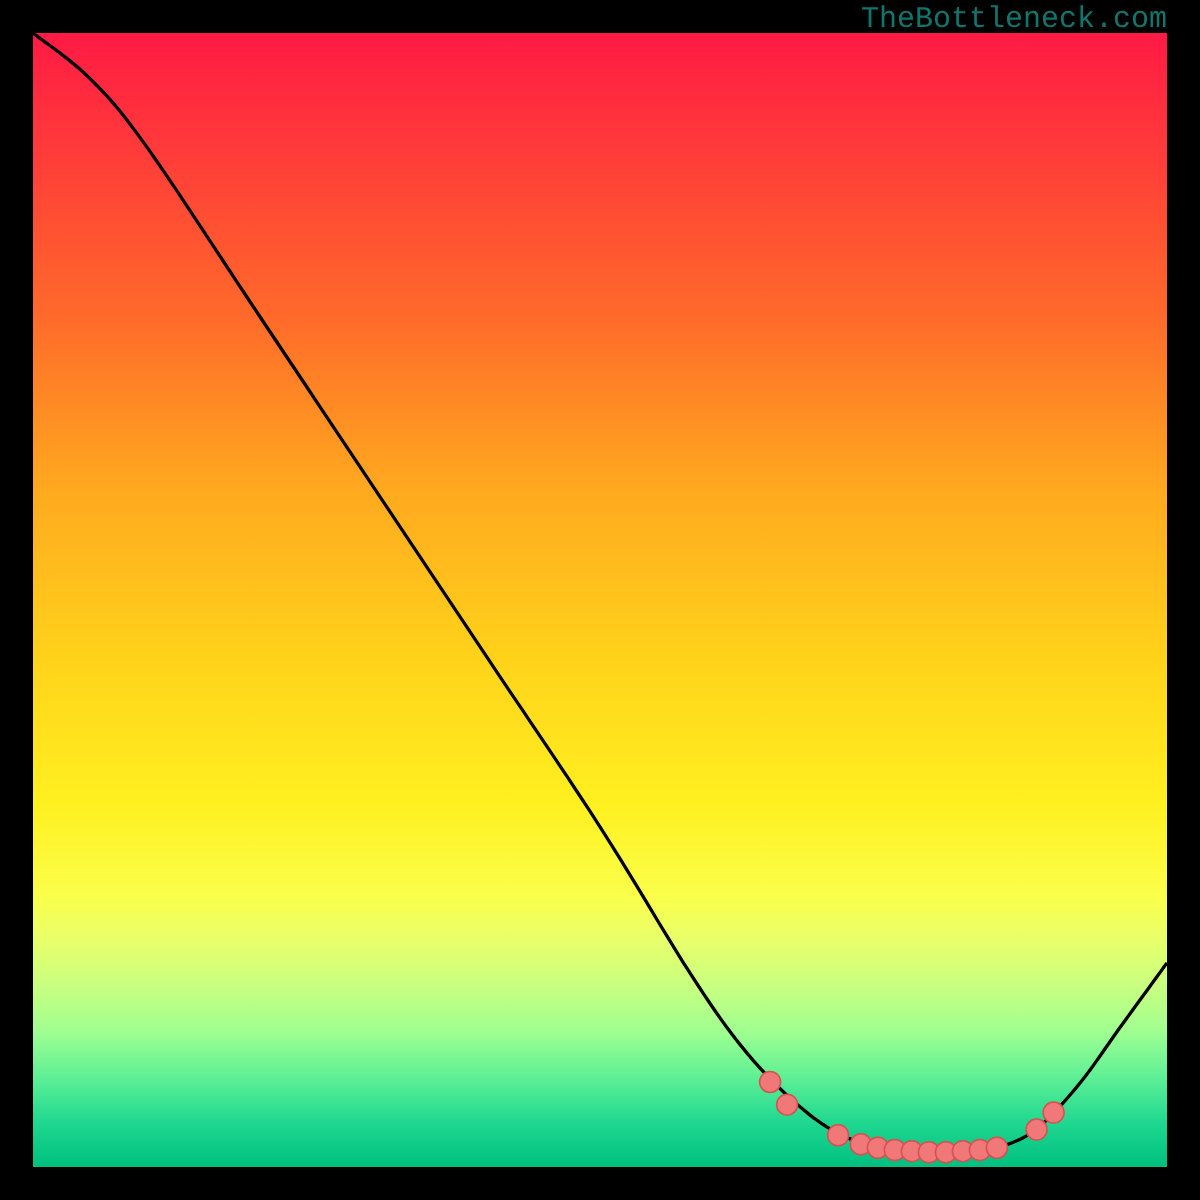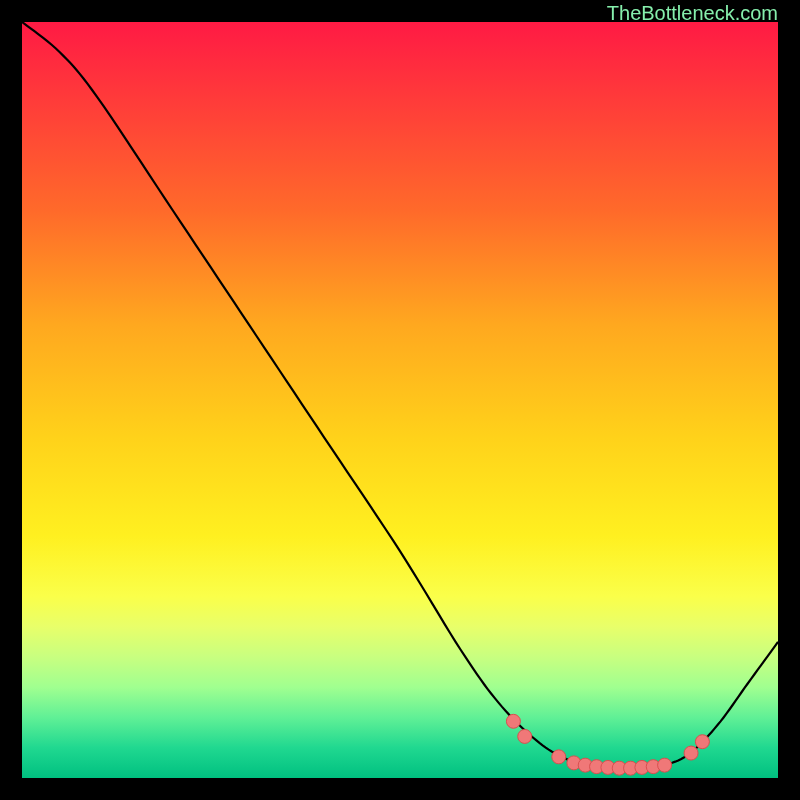--- a/index.html
+++ b/index.html
@@ -28,23 +28,23 @@
       #c8ff80 84%,
       #a0ff90 88%,
       #60f096 92%,
       #20d890 96%,
       #00c080 100%);
   }
   .attribution {
     position: absolute;
     top: 2px;
     right: 22px;
-    font-family: Liberation Sans, sans-serif;
+    font-family: Liberation Mono, monospace;
     font-size: 20px;
-    color: #86efac;
+    color: #0f766e;
     font-weight: 500;
   }
   svg.curve {
     position: absolute;
     left: 0; top: 0;
     width: 100%;
     height: 100%;
     overflow: visible;
   }
 </style>

